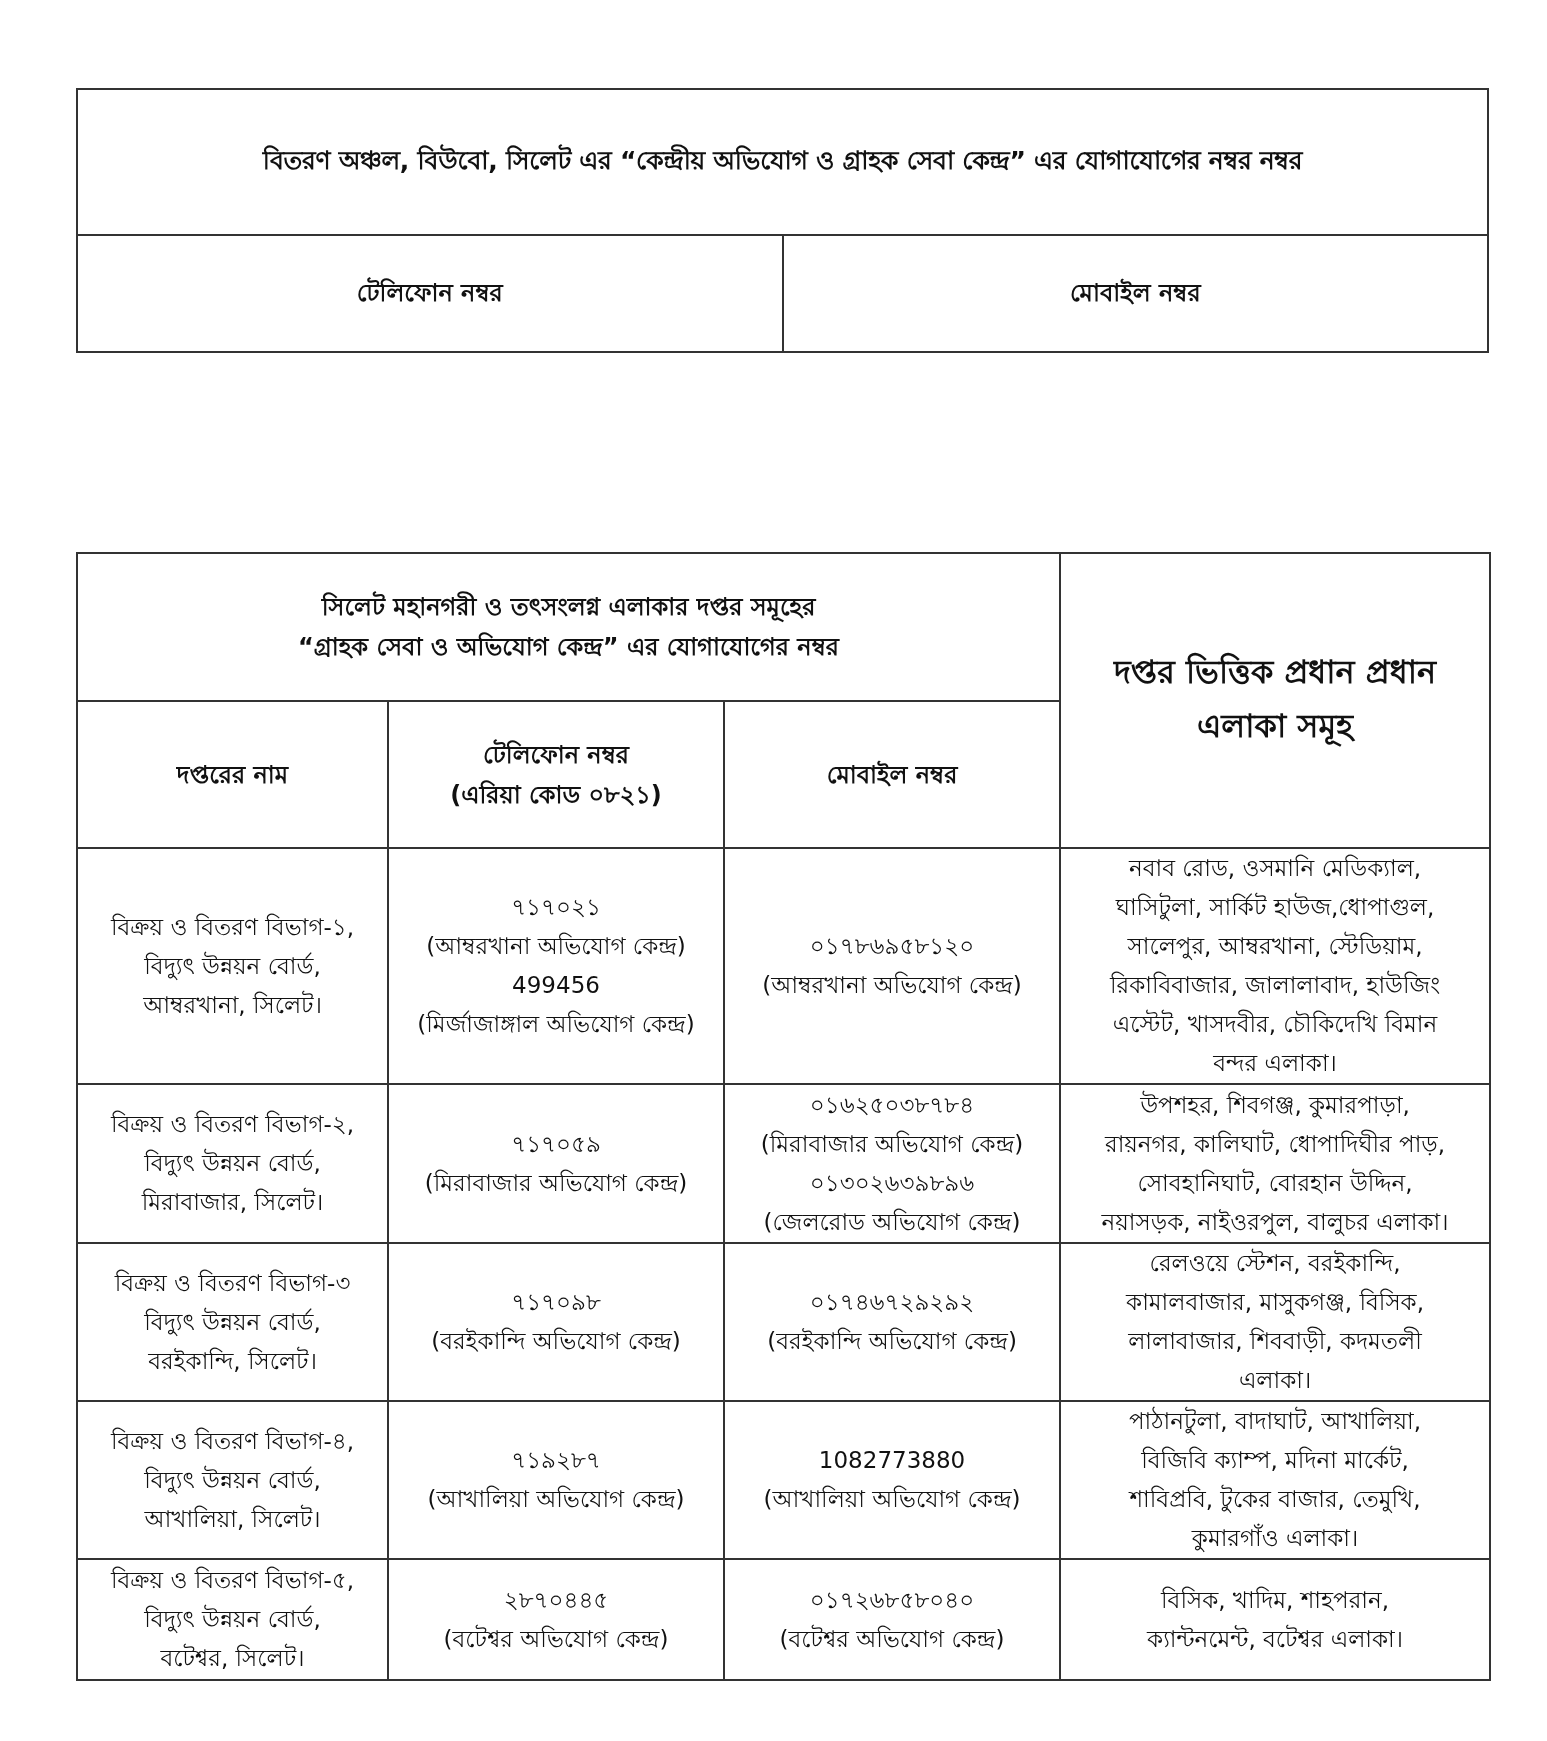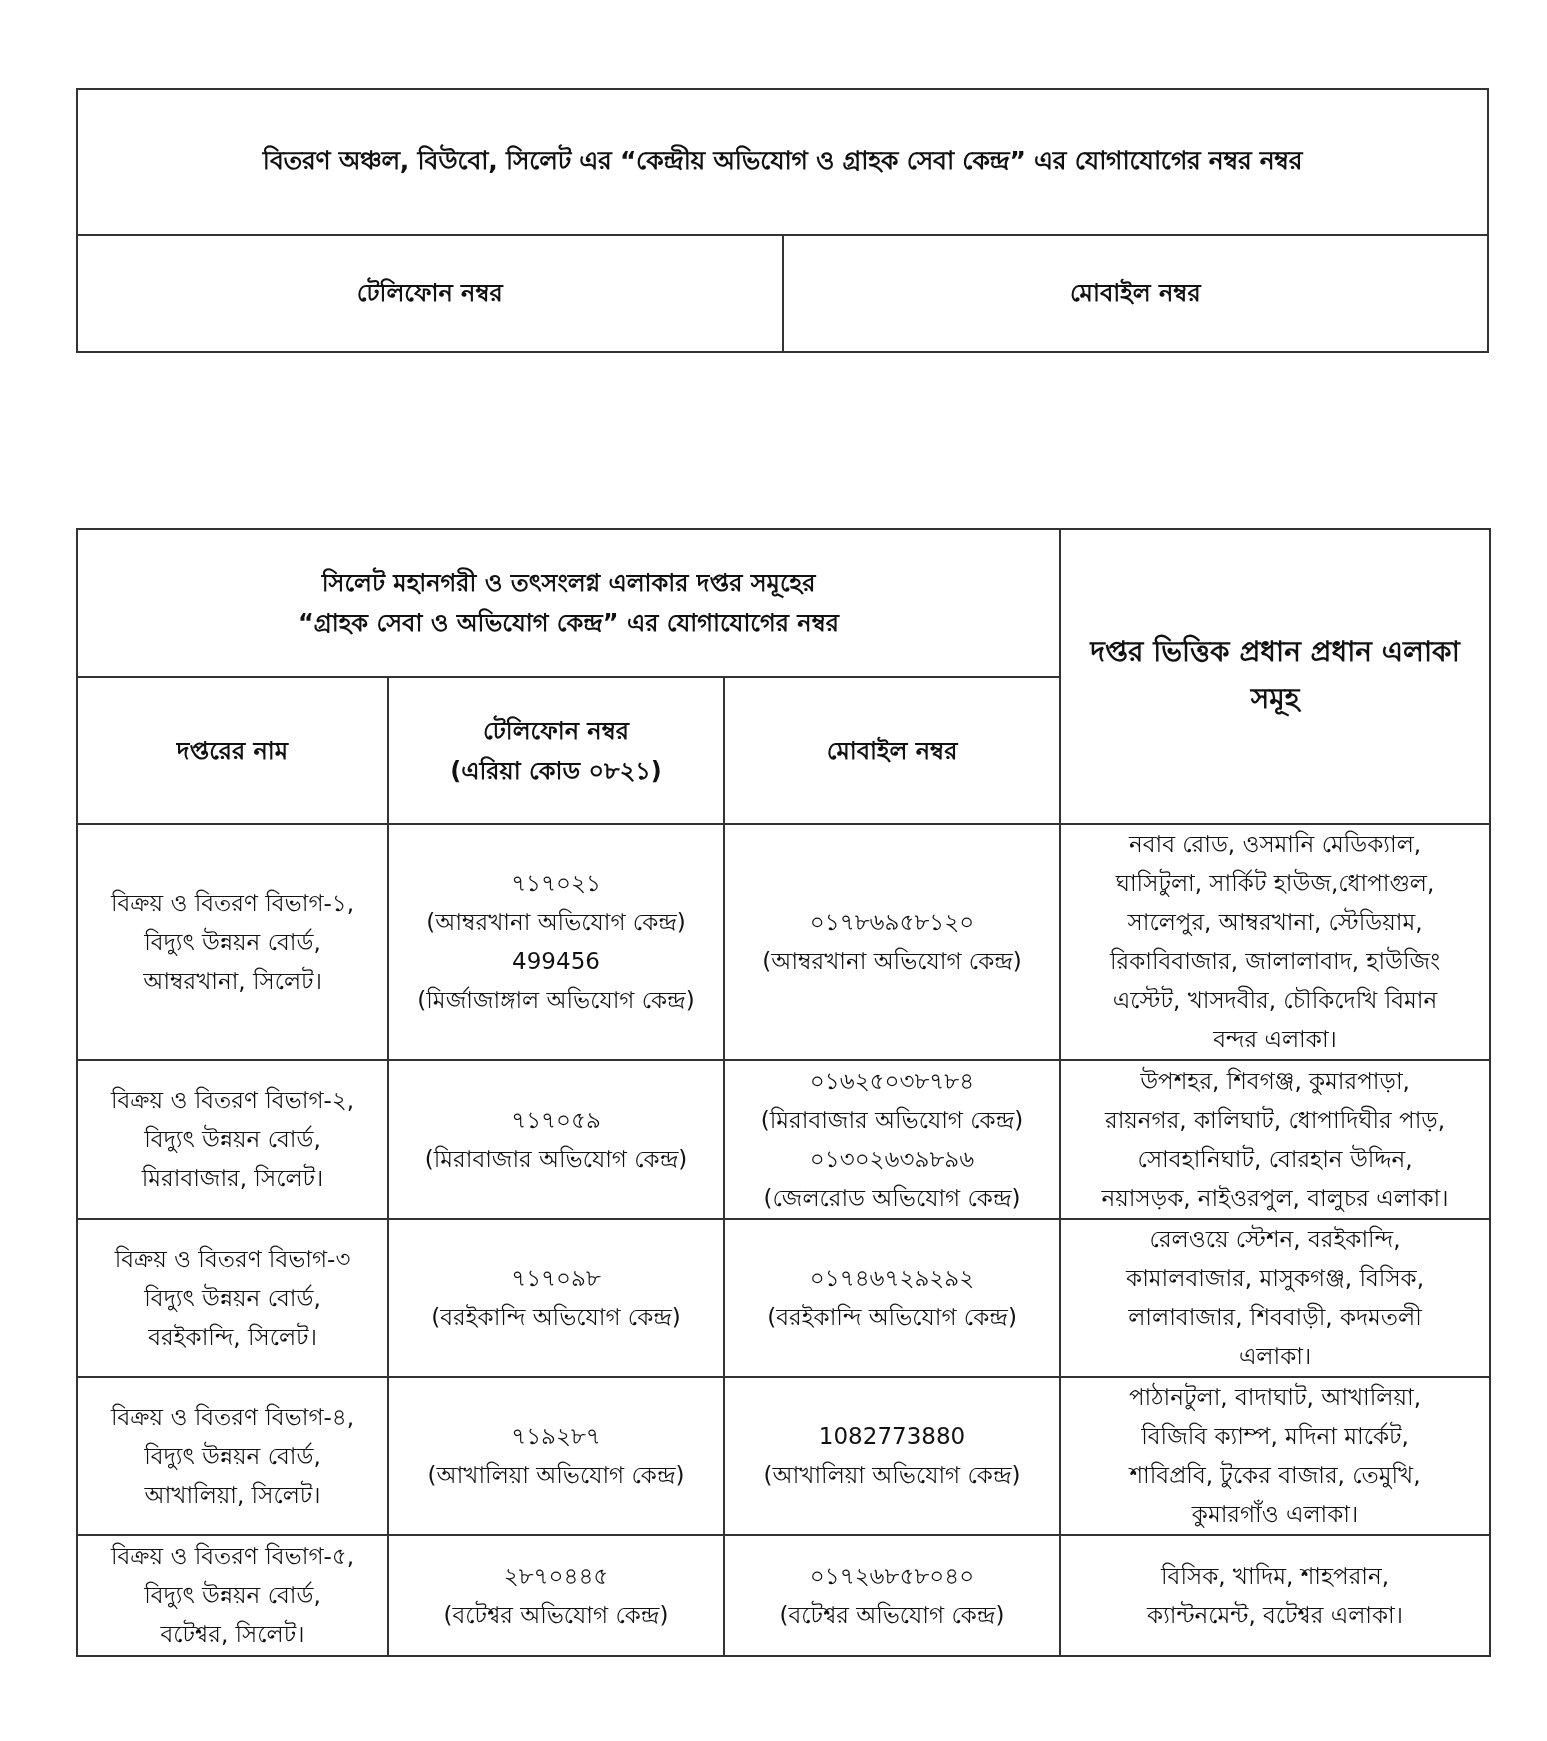--- a/index.html
+++ b/index.html
@@ -49,36 +49,36 @@
     }
     #central-table .value-cell {
       height: 143px;
       font-size: 24px;
       font-weight: normal;
     }
 
     
     #offices-table {
       left: 76px;
-      top: 528px;
+      top: 552px;
       width: 1413px;
     }
     #offices-table col.c1 { width: 311px; }
     #offices-table col.c2 { width: 336px; }
     #offices-table col.c3 { width: 336px; }
     #offices-table col.c4 { width: 430px; }
 
     #offices-table .group-title {
       height: 148px;
       font-size: 24px;
       font-weight: bold;
       line-height: 40px;
     }
     #offices-table .areas-head {
-      font-size: 28px;
+      font-size: 32px;
       font-weight: bold;
     }
     #offices-table .col-head {
       height: 147px;
       font-size: 24px;
       font-weight: bold;
       line-height: 40px;
     }
     #offices-table td.cell {
       font-size: 23px;

